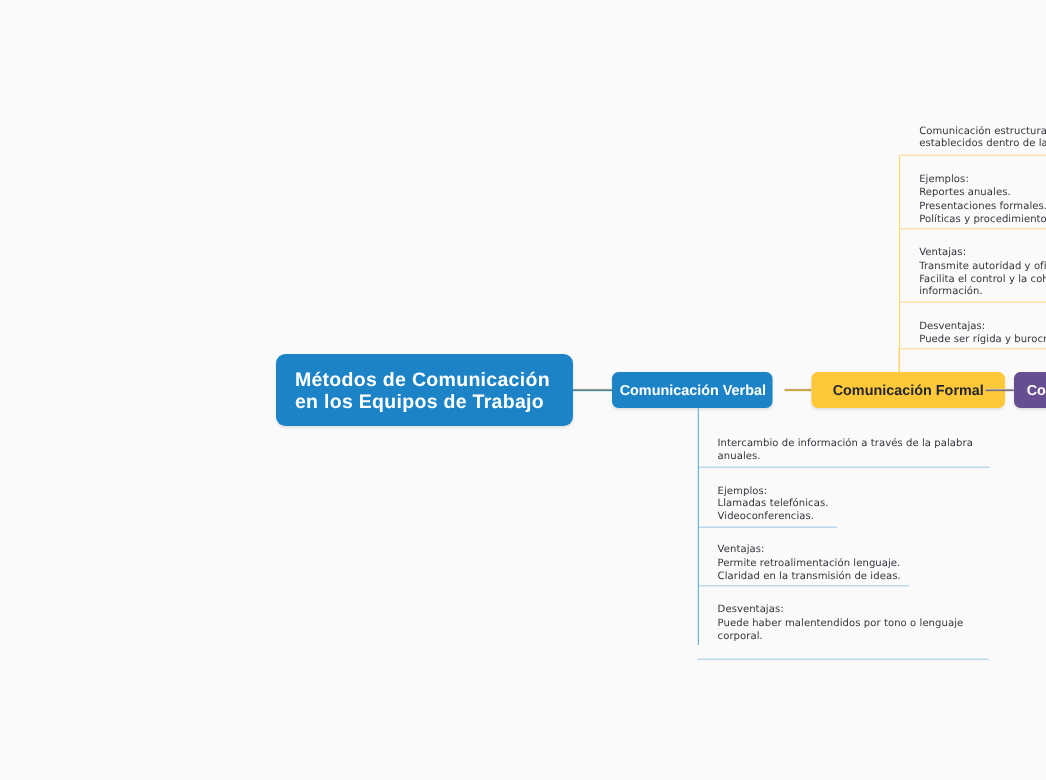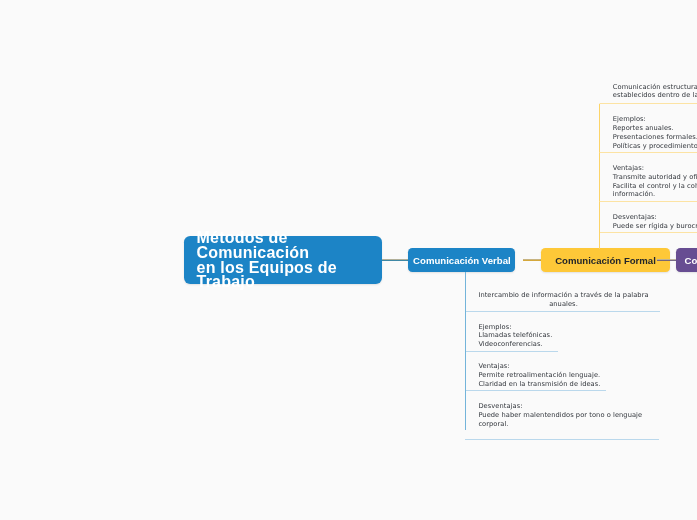--- a/index.html
+++ b/index.html
@@ -6,21 +6,21 @@
   body{width:697px;height:520px;background:#fafafa;overflow:hidden;
        font-family:"DejaVu Sans",sans-serif;position:relative;
        }
   #canvas{position:absolute;left:0;top:0;width:697px;height:520px;}
 
   .node{position:absolute;box-sizing:border-box;display:flex;will-change:opacity;
         align-items:center;justify-content:center;text-align:center;
         font-family:"Liberation Sans",sans-serif;
         box-shadow:0 1px 2px rgba(0,0,0,0.10);}
   #root-node{left:184px;top:236px;width:198px;height:47.5px;background:#1c84c6;
-             color:#ffffff;font-weight:bold;font-size:16px;line-height:14.9px;
+             color:#ffffff;font-weight:bold;font-size:13px;line-height:14.9px;
              border-radius:6.2px;letter-spacing:0.2px;
              justify-content:flex-start;text-align:left;padding:1.6px 0 0 12.6px;}
   .sub-node{height:23.8px;border-radius:4.3px;font-weight:bold;font-size:9.6px;
             letter-spacing:0px;white-space:nowrap;padding:0.7px 9px 0 9px;}
   #verbal-node{left:408.4px;top:248.3px;width:107px;background:#1c84c6;color:#ffffff;}
   #formal-node{left:541px;top:248.3px;width:129px;background:#fec838;color:#23262a;}
   #noverbal-node{left:676px;top:248.3px;width:130px;background:#674d92;color:#ffffff;}
 
   .connector{position:absolute;height:2px;}
   #connector-1{background:linear-gradient(to bottom,rgba(201,193,166,0.55) 0%,#a8a68e 30%,#2e7e9e 72%,rgba(46,126,158,0.25) 100%);}
@@ -31,21 +31,21 @@
   .branch{position:absolute;box-sizing:border-box;width:max-content;will-change:opacity;}
   .blk{position:relative;box-sizing:border-box;padding:10.9px 5.5px 1.6px 0;
        width:max-content;}
   .blk .ln{font-size:6.7px;letter-spacing:0.05px;line-height:8.8px;color:#33373d;white-space:pre;
            display:block;padding-left:12.8px;}
 
   
   #verbal-branch{left:464.6px;top:271.5px;border-left:1.4px solid #73b4da;}
   #verbal-branch .blk{border-bottom:1.3px solid #bad8ec;}
   #verbal-branch .blk:last-child{border-bottom:none;}
-  #verbal-branch .blk:first-child{padding-top:19.5px;padding-bottom:2.1px;padding-right:11.3px;text-align:center;}
+  #verbal-branch .blk:first-child{padding-top:19.5px;padding-bottom:2.1px;padding-right:11.3px;}
   #verbal-branch-rule{position:absolute;left:464.6px;top:438.8px;width:194.4px;
                       height:1.3px;background:#bad8ec;}
 
   
   #formal-branch{left:599px;top:71.6px;}
   #formal-branch .blk{border-bottom:1.3px solid #fce3a3;min-width:98px;}
   #formal-branch .blk:not(:first-child){border-left:1.4px solid #fcd468;}
   #formal-branch .blk:first-child{border-left:1.4px solid transparent;
                                   padding-top:11px;padding-bottom:3.3px;}
   #formal-branch-stem{position:absolute;left:599px;top:231.5px;width:1.4px;

